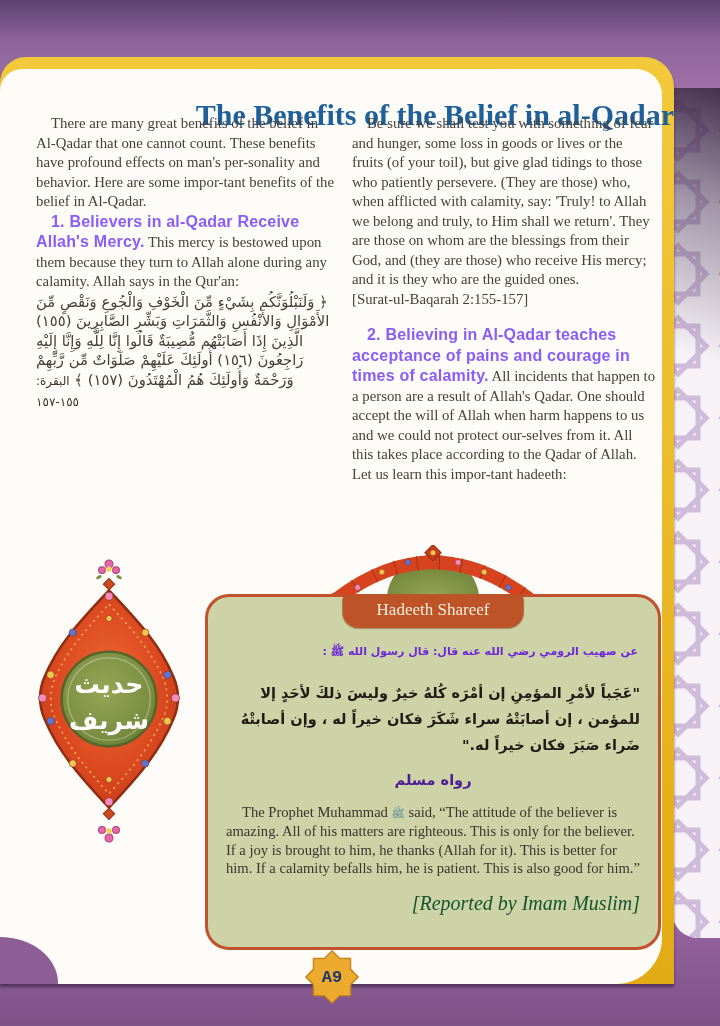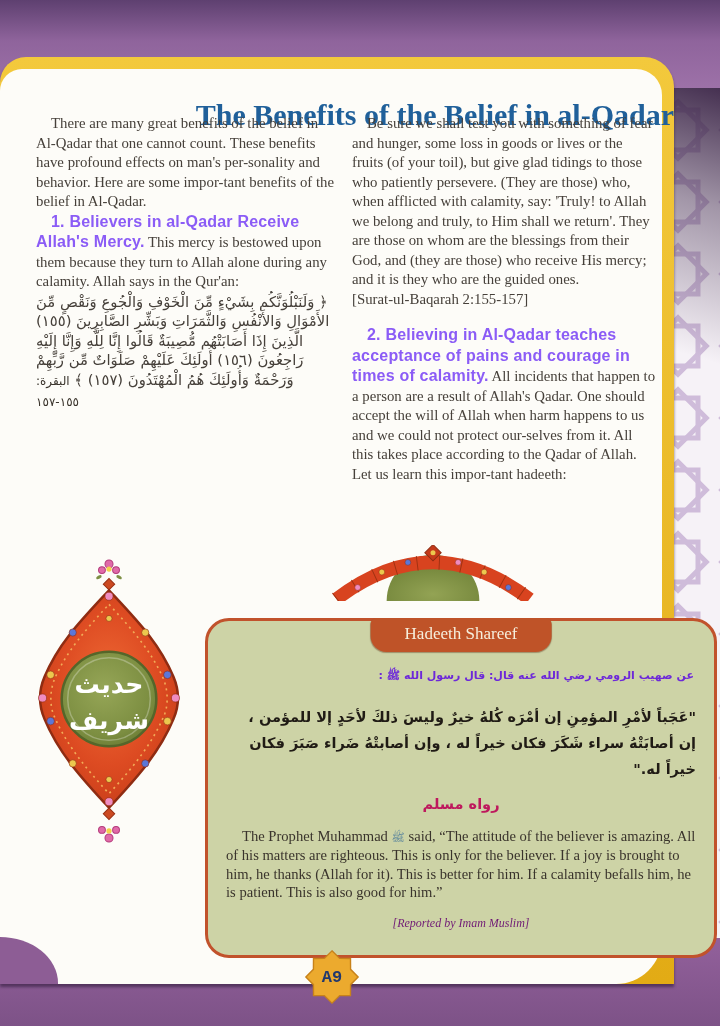--- a/index.html
+++ b/index.html
@@ -37,35 +37,35 @@
   .quran .ref{font-size:12px;color:#3a342c;}
   .quote-ref{margin-top:0;}
 
   
   .medallion{position:absolute;left:28px;top:556px;width:162px;height:292px;z-index:2;}
 
   
   .crest{position:absolute;z-index:2;}
   .crest-top{left:323px;top:545px;width:220px;height:56px;}
   .crest-bottom{left:327px;top:893px;width:240px;height:52px;}
-  .hadeeth-box{position:absolute;left:205px;top:594px;width:512px;min-height:306px;z-index:3;
+  .hadeeth-box{position:absolute;left:205px;top:594px;width:456px;min-height:306px;z-index:3;
                box-sizing:border-box;background:#cdd3a6;border:3px solid #c1522c;border-radius:24px;
-               padding:40px 18px 12px 18px;margin-top:24px;}
+               padding:40px 18px 12px 18px;}
   .tab{position:absolute;top:-3px;left:50%;transform:translateX(-50%);z-index:4;
        background:#bf5328;color:#f6efdd;padding:6px 34px 8px;border-radius:6px 6px 16px 16px;
        font-size:17px;white-space:nowrap;box-shadow:0 1px 1px rgba(90,40,15,.4);}
   .ar-intro{direction:rtl;text-align:right;font-family:"DejaVu Sans",sans-serif;font-weight:bold;
             font-size:11px;line-height:26px;color:#6d28d9;margin:2px 2px 2px 0;}
   .ar-body{direction:rtl;text-align:right;font-family:"DejaVu Sans",sans-serif;font-weight:bold;
            font-size:14.5px;line-height:26px;color:#201b15;}
   .ar-source{direction:rtl;text-align:center;font-family:"DejaVu Sans",sans-serif;font-weight:bold;
-             font-size:14.5px;color:#be185d;margin-top:0;}
+             font-size:14.5px;color:#4c1d95;margin-top:0;}
   .en-body{font-size:14.6px;line-height:18.6px;color:#3a342c;margin-top:8px;text-indent:16px;text-align:left;}
   .pbuh{color:#4a7a9b;font-size:11px;}
-  .en-ref{text-align:center;font-style:italic;font-size:12px;color:#701a75;margin-top:2px;}
+  .en-ref{text-align:right;font-style:italic;font-size:20px;color:#14532d;margin-top:2px;}
 
   
   .badge{position:absolute;left:304px;top:949px;width:56px;height:56px;z-index:5;}
   .badge .num{position:absolute;inset:0;display:flex;align-items:center;justify-content:center;
               font-family:Liberation Mono, monospace;font-weight:bold;font-size:17px;color:#21386e;}
 </style>
 </head>
 <body>
 
 <div class="side-panel">

